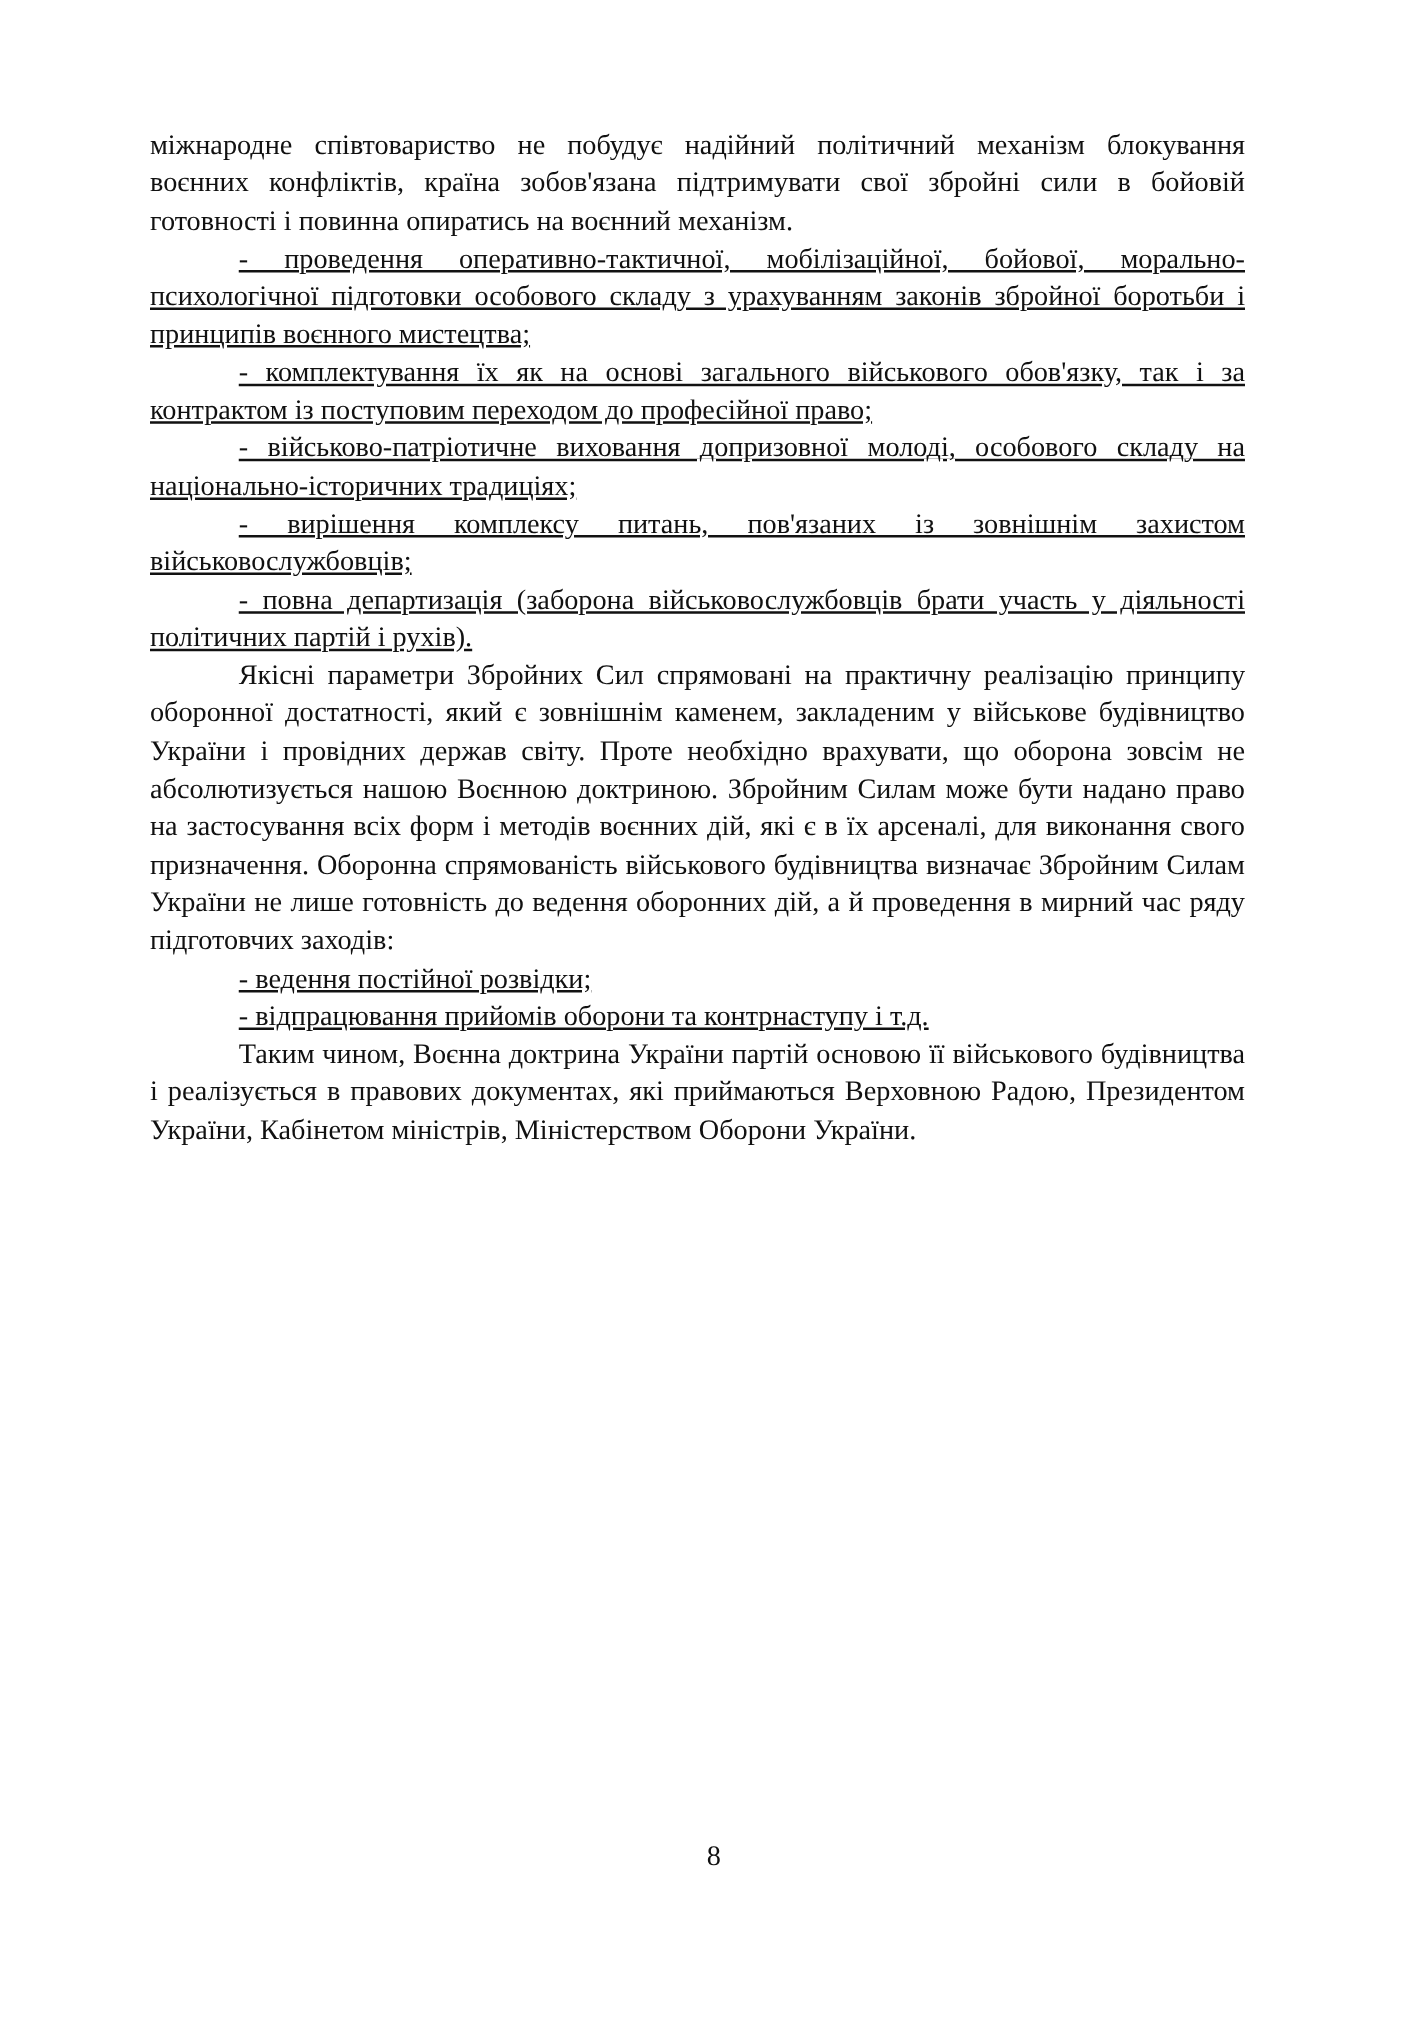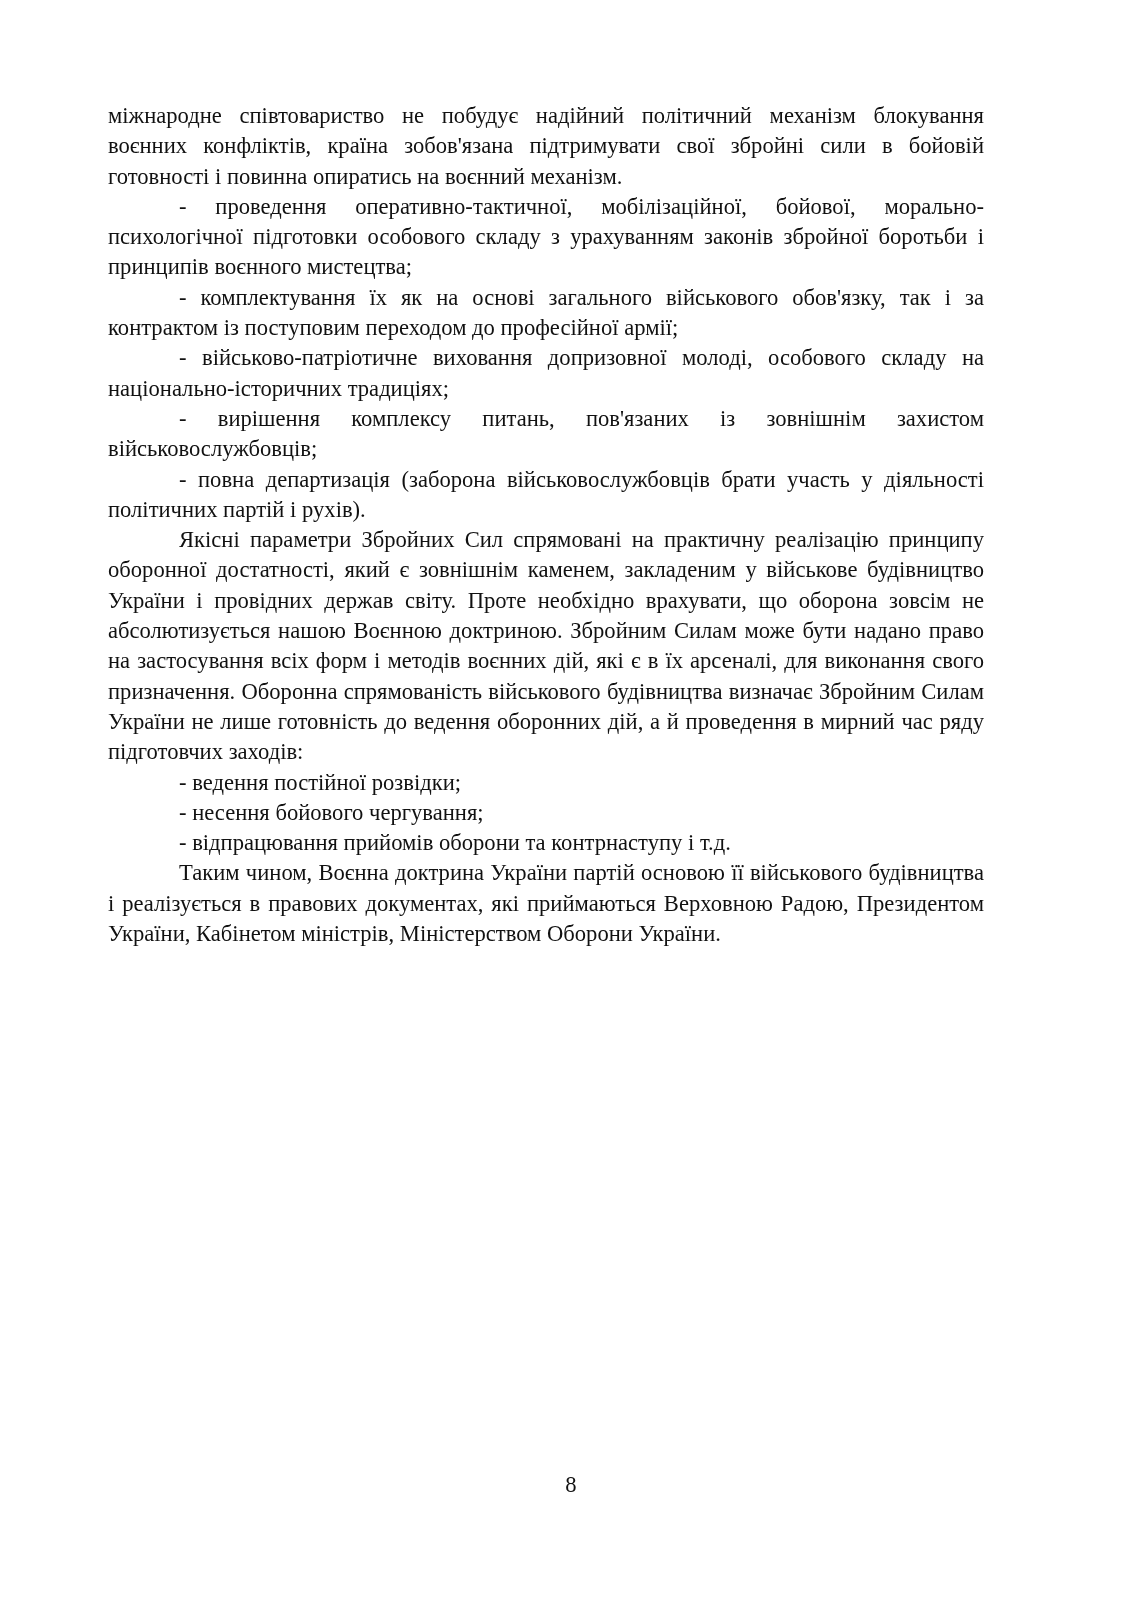--- a/index.html
+++ b/index.html
@@ -10,57 +10,57 @@
     body {
       width: 1142px;
       height: 1615px;
       position: relative;
       overflow: hidden;
       font-family: "Liberation Serif", "DejaVu Serif", serif;
       color: #111111;
     }
     .page-body {
       position: absolute;
-      left: 108px;
+      left: 120px;
       top: 101px;
       width: 876px;
       font-size: 22.6px;
       line-height: 30.3px;
     }
     .para {
       margin: 0;
       text-align: justify;
       text-indent: 71px;
     }
     .para.no-indent {
       text-indent: 0;
     }
     .para.list-item {
       text-indent: 71px;
+      text-decoration: underline;
     }
     .page-number {
       position: absolute;
       left: 0;
       width: 1142px;
       top: 1470px;
       text-align: center;
       font-size: 22.6px;
       line-height: 30px;
     }
   </style>
 </head>
 <body>
 
 <div class="page-body">
   <p class="para no-indent">міжнародне співтовариство не побудує надійний політичний механізм блокування воєнних конфліктів, країна зобов'язана підтримувати свої збройні сили в бойовій готовності і повинна опиратись на воєнний механізм.</p>
   <p class="para list-item">- проведення оперативно-тактичної, мобілізаційної, бойової, морально-психологічної підготовки особового складу з урахуванням законів збройної боротьби і принципів воєнного мистецтва;</p>
-  <p class="para list-item">- комплектування їх як на основі загального військового обов'язку, так і за контрактом із поступовим переходом до професійної армії;</p>
+  <p class="para list-item">- комплектування їх як на основі загального військового обов'язку, так і за контрактом із поступовим переходом до професійної право;</p>
   <p class="para list-item">- військово-патріотичне виховання допризовної молоді, особового складу на національно-історичних традиціях;</p>
   <p class="para list-item">- вирішення комплексу питань, пов'язаних із зовнішнім захистом військовослужбовців;</p>
   <p class="para list-item">- повна департизація (заборона військовослужбовців брати участь у діяльності політичних партій і рухів).</p>
   <p class="para">Якісні параметри Збройних Сил спрямовані на практичну реалізацію принципу оборонної достатності, який є зовнішнім каменем, закладеним у військове будівництво України і провідних держав світу. Проте необхідно врахувати, що оборона зовсім не абсолютизується нашою Воєнною доктриною. Збройним Силам може бути надано право на застосування всіх форм і методів воєнних дій, які є в їх арсеналі, для виконання свого призначення. Оборонна спрямованість військового будівництва визначає Збройним Силам України не лише готовність до ведення оборонних дій, а й проведення в мирний час ряду підготовчих заходів:</p>
   <p class="para list-item">- ведення постійної розвідки;</p>
-  <p class="para list-item">- несення бойового чергування;</p>
   <p class="para list-item">- відпрацювання прийомів оборони та контрнаступу і т.д.</p>
   <p class="para">Таким чином, Воєнна доктрина України партій основою її військового будівництва і реалізується в правових документах, які приймаються Верховною Радою, Президентом України, Кабінетом міністрів, Міністерством Оборони України.</p>
 </div>
 
 <div class="page-number">8</div>
 
 </body></html>

